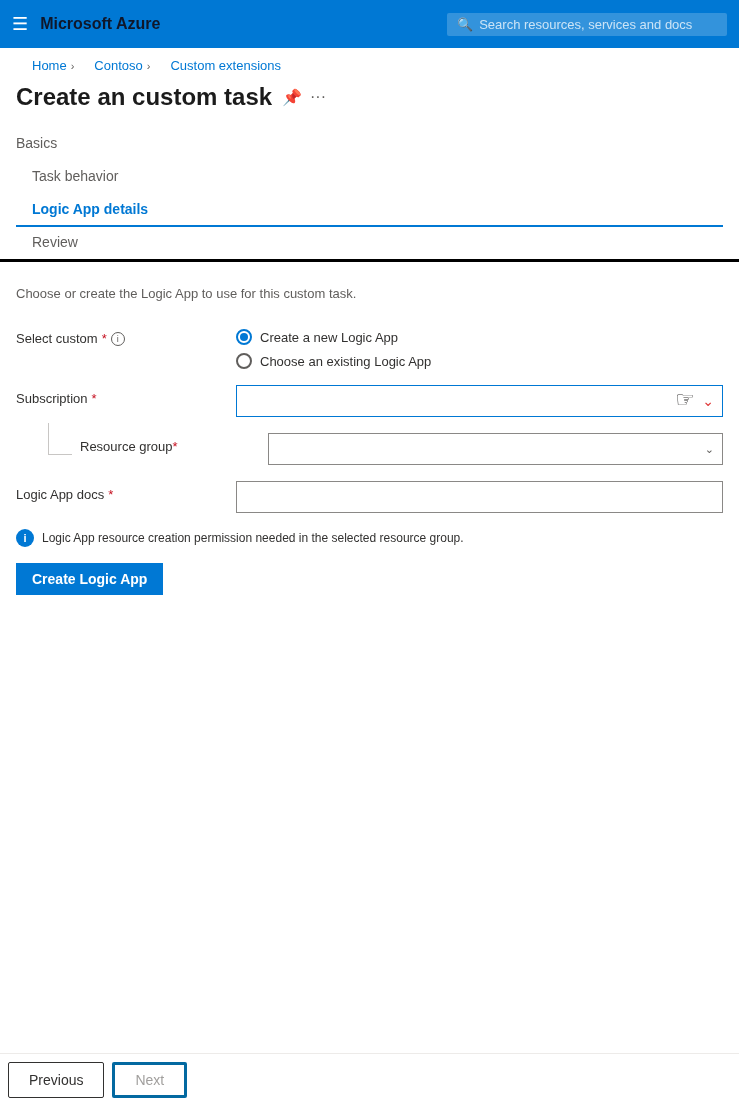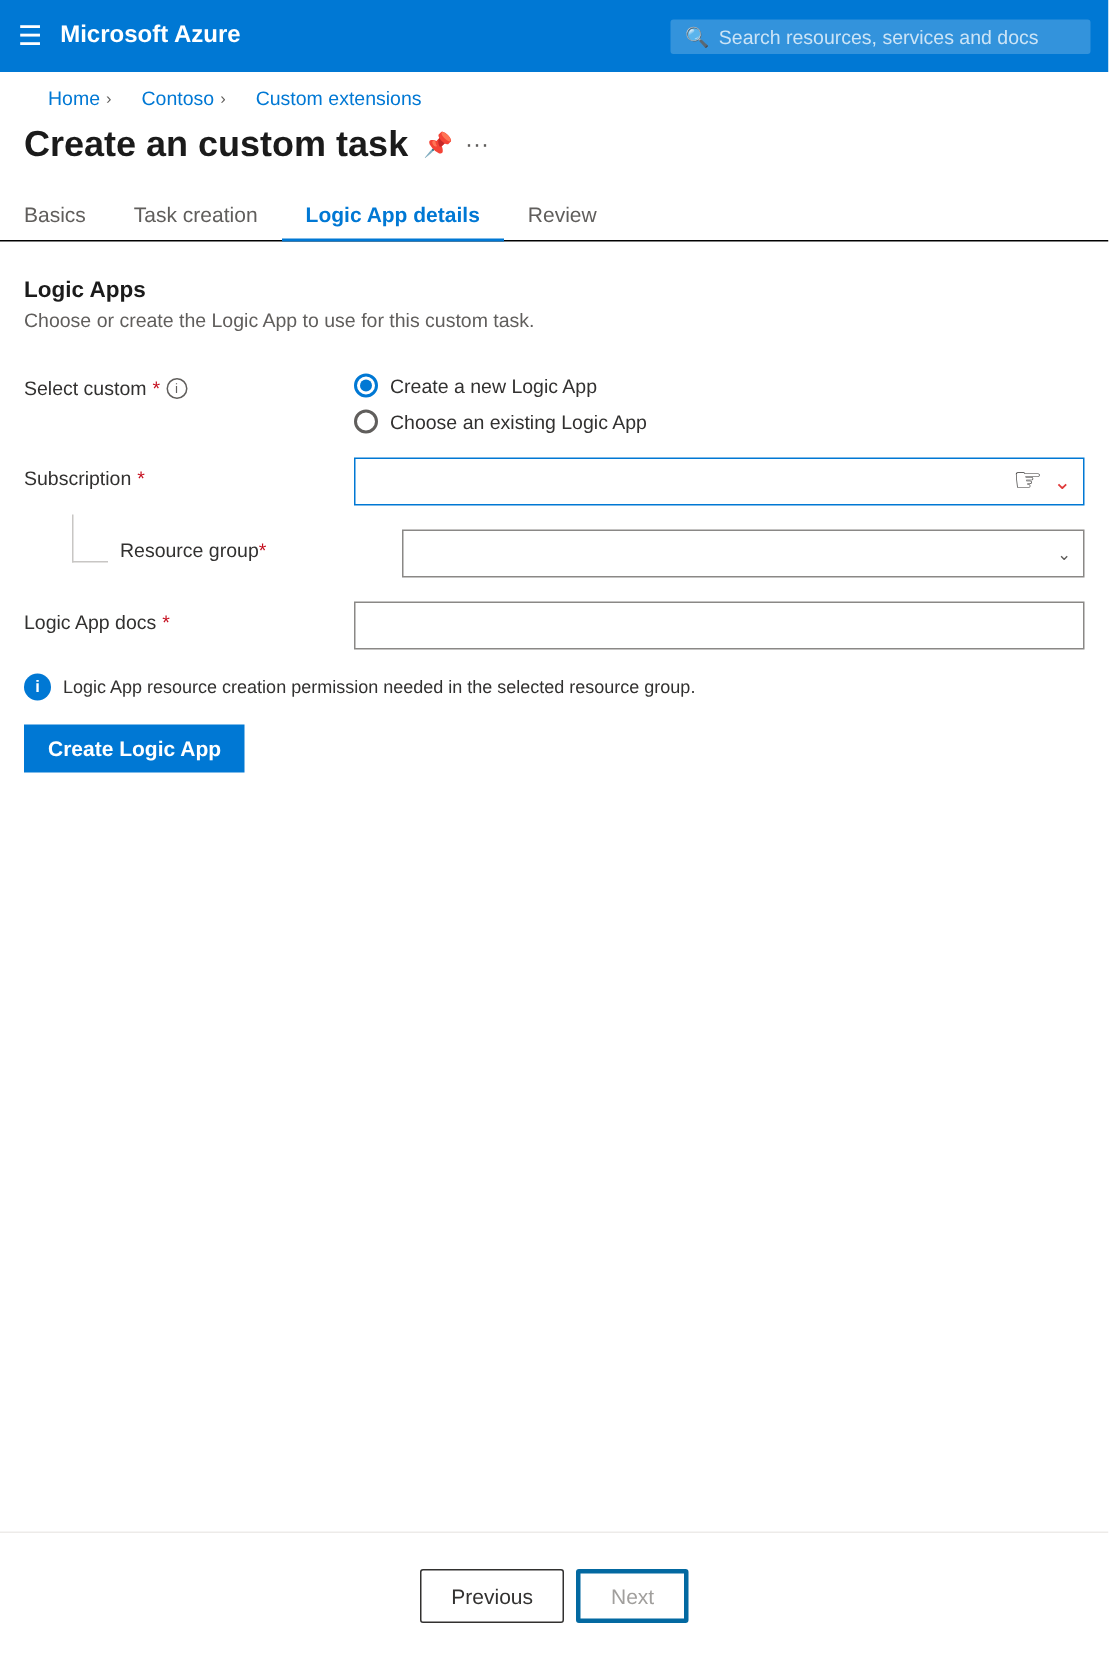--- a/index.html
+++ b/index.html
@@ -8,21 +8,21 @@
     
     .top-nav {
       background: #0078d4;
       display: flex;
       align-items: center;
       padding: 0 12px;
       height: 48px;
       gap: 12px;
     }
     .hamburger-icon { color: #fff; font-size: 18px; cursor: pointer; }
-    .azure-title { color: #ffffff; font-size: 16px; font-weight: 600; margin-right: auto; }
+    .azure-title { color: #0f172a; font-size: 16px; font-weight: 600; margin-right: auto; }
     .search-bar {
       display: flex;
       align-items: center;
       background: rgba(255,255,255,0.2);
       border-radius: 2px;
       padding: 4px 10px;
       gap: 6px;
       width: 280px;
     }
     .search-icon { color: rgba(255,255,255,0.85); font-size: 13px; }
@@ -54,23 +54,24 @@
       padding: 4px 16px 16px;
       gap: 10px;
     }
     .page-title { font-size: 24px; font-weight: 600; color: #1b1b1b; }
     .header-icons { display: flex; align-items: center; gap: 8px; color: #605e5c; }
     .pin-icon, .more-icon { cursor: pointer; font-size: 16px; }
 
     
     .tabs {
       display: flex;
-      border-bottom: 1px solid #000000;
+      border-bottom: 3px solid #000000;
       padding: 0 16px;
       gap: 0;
+      flex-direction: column;
     }
     .tab {
       padding: 8px 16px;
       font-size: 14px;
       cursor: pointer;
       color: #605e5c;
       border-bottom: 2px solid transparent;
       margin-bottom: -1px;
     }
     .tab:first-child { padding-left: 0; }
@@ -227,26 +228,25 @@
       padding: 6px 16px;
       font-size: 14px;
       cursor: pointer;
       font-weight: 600;
       height: 32px;
     }
 
     
     .footer {
       border-top: 1px solid #edebe9;
-      padding: 24px;
+      padding: 8px;
       display: flex;
       align-items: center;
       gap: 8px;
       margin-top: auto;
-      justify-content: center;
     }
     .footer-btn {
       padding: 6px 20px;
       font-size: 14px;
       cursor: pointer;
       height: 36px;
       border-radius: 2px;
     }
     .footer-btn.prev {
       background: #fff;
@@ -298,28 +298,27 @@
 <div class="page-header">
   <h1 class="page-title">Create an custom task</h1>
   <div class="header-icons">
     <span class="pin-icon">📌</span>
     <span class="more-icon">···</span>
   </div>
 </div>
 
 <div class="tabs">
   <div class="tab">Basics</div>
-  <div class="tab">Task creation</div>
+  <div class="tab">Task behavior</div>
   <div class="tab active">Logic App details</div>
   <div class="tab">Review</div>
 </div>
 
 <div class="main-content">
 
-  <div class="section-title">Logic Apps</div>
   <div class="section-desc">Choose or create the Logic App to use for this custom task.</div>
 
   
   <div class="form-row">
     <div class="form-label">
       <span>Select custom</span>
       <span class="required">*</span>
       <span class="info-icon">i</span>
     </div>
     <div class="radio-group form-input-wrap">

